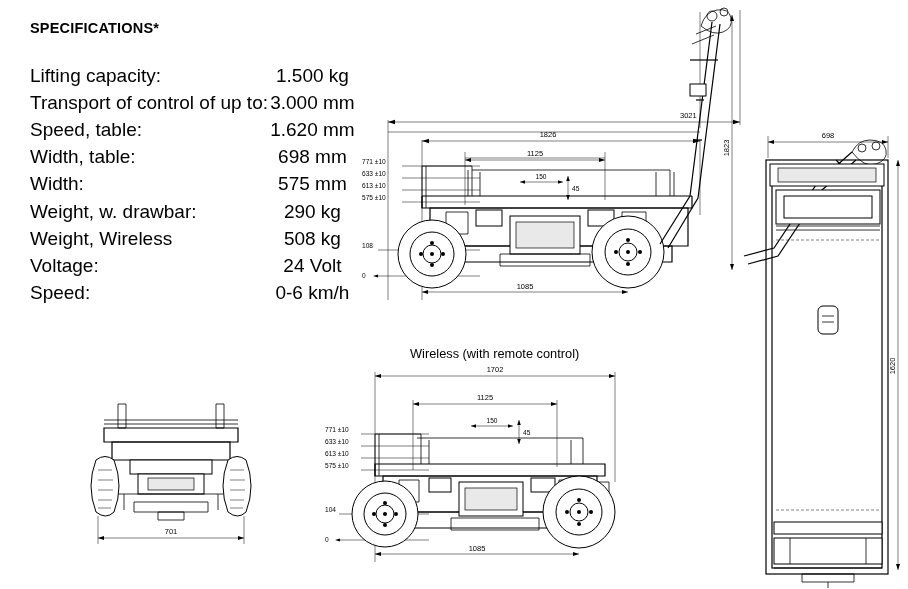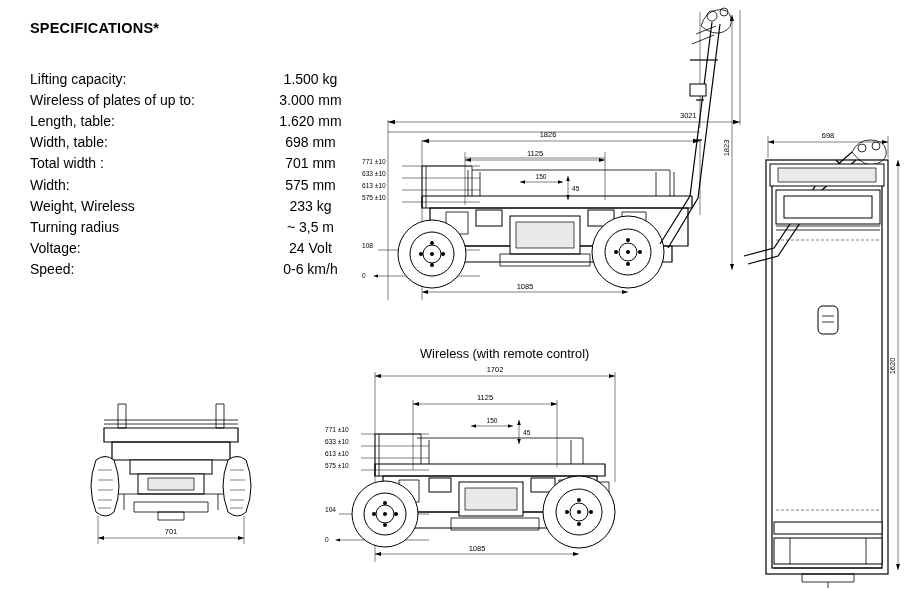--- a/index.html
+++ b/index.html
@@ -12,34 +12,34 @@
     overflow:hidden;
   }
   .page{position:absolute;left:0;top:0;width:908px;height:589px;}
 
   
   #spec-title{
     position:absolute;left:30px;top:20px;
     font-size:14.5px;font-weight:bold;letter-spacing:.2px;
   }
   #spec-table{
-    position:absolute;left:30px;top:68px;
+    position:absolute;left:30px;top:62px;
     width:325px;
     border-collapse:collapse;
-    font-size:14px;
+    font-size:19px;
   }
   #spec-table td{padding:2.6px 0;vertical-align:top;}
   #spec-table td.lbl{text-align:left;white-space:nowrap;}
   #spec-table td.val{text-align:center;white-space:nowrap;}
 
   
   .draw{position:absolute;}
   .dim{font-size:7.5px;font-family:"Liberation Sans",sans-serif;fill:#000;}
   .dimsm{font-size:6.6px;fill:#000;}
-  .cap{position:absolute;font-size:12.8px;margin-left:10px;}
+  .cap{position:absolute;font-size:12.8px;}
 
   svg{display:block;overflow:visible;}
   .ln{stroke:#000;stroke-width:.8;fill:none;}
   .lnw{stroke:#000;stroke-width:1.2;fill:none;}
   .thin{stroke:#000;stroke-width:.5;fill:none;}
   .hid{stroke:#000;stroke-width:.5;fill:none;stroke-dasharray:3 2;}
   .wh{fill:#fff;stroke:#000;stroke-width:1;}
   .gr{fill:#e9e9e9;stroke:#000;stroke-width:.7;}
   .blk{fill:#000;}
 </style>
@@ -50,46 +50,42 @@
 
   <div id="spec-title">SPECIFICATIONS*</div>
 
   <table id="spec-table">
     <tbody>
       <tr>
         <td class="lbl">Lifting capacity:</td>
         <td class="val">1.500 kg</td>
       </tr>
       <tr>
-        <td class="lbl">Wireless of plates of up to:</td>
+        <td class="lbl">Transport of control of up to:</td>
         <td class="val">3.000 mm</td>
       </tr>
       <tr>
-        <td class="lbl">Length, table:</td>
+        <td class="lbl">Speed, table:</td>
         <td class="val">1.620 mm</td>
       </tr>
       <tr>
         <td class="lbl">Width, table:</td>
         <td class="val">698 mm</td>
       </tr>
       <tr>
-        <td class="lbl">Total width :</td>
-        <td class="val">701 mm</td>
-      </tr>
-      <tr>
         <td class="lbl">Width:</td>
         <td class="val">575 mm</td>
       </tr>
       <tr>
+        <td class="lbl">Weight, w. drawbar:</td>
+        <td class="val">290 kg</td>
+      </tr>
+      <tr>
         <td class="lbl">Weight, Wireless</td>
-        <td class="val">233 kg</td>
-      </tr>
-      <tr>
-        <td class="lbl">Turning radius</td>
-        <td class="val">~ 3,5 m</td>
+        <td class="val">508 kg</td>
       </tr>
       <tr>
         <td class="lbl">Voltage:</td>
         <td class="val">24 Volt</td>
       </tr>
       <tr>
         <td class="lbl">Speed:</td>
         <td class="val">0-6 km/h</td>
       </tr>
     </tbody>

